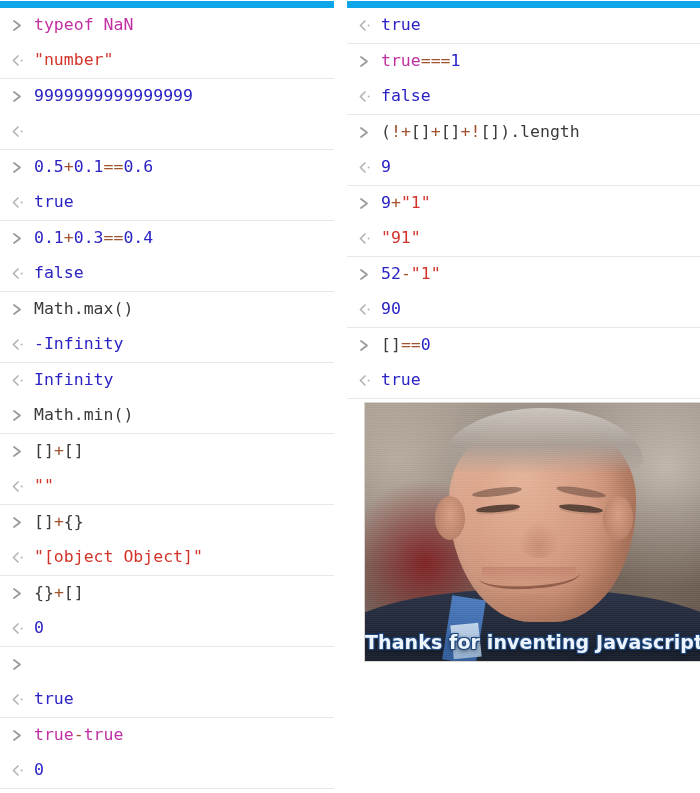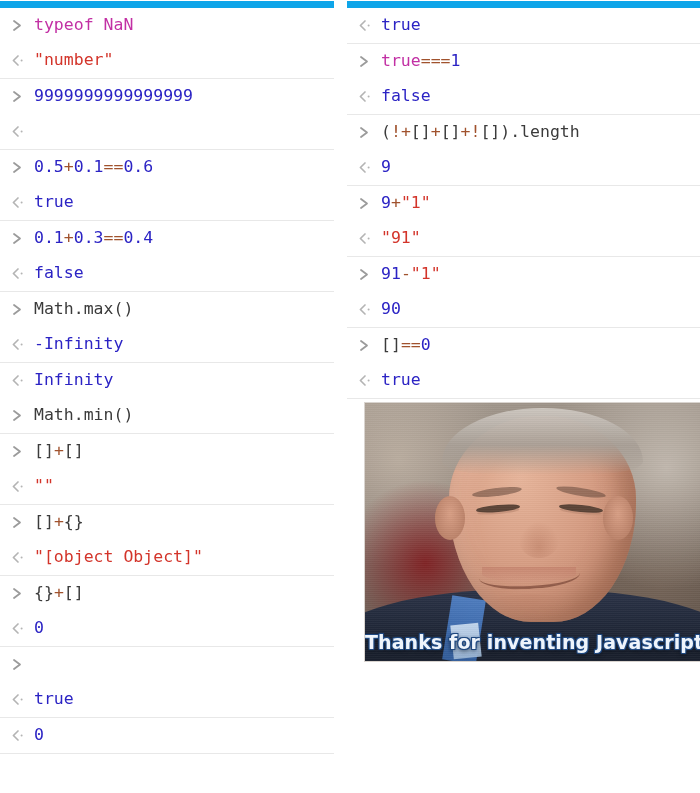--- a/index.html
+++ b/index.html
@@ -374,20 +374,23 @@
       <div class="entry">
         <div class="line line-in"><span class="marker"><svg width="13" height="13" viewBox="0 0 13 13" aria-hidden="true">
               <path d="M3 2 L9 6.5 L3 11" fill="none" stroke="currentColor" stroke-width="1.8" stroke-linecap="round" stroke-linejoin="round"></path>
             </svg></span></div>
         <div class="line line-out"><span class="marker out"><svg width="14" height="13" viewBox="0 0 14 13" aria-hidden="true">
               <path d="M7 2 L2.4 6.5 L7 11" fill="none" stroke="currentColor" stroke-width="1.7" stroke-linecap="round" stroke-linejoin="round"></path>
               <circle cx="10.6" cy="6.6" r="1.0" fill="currentColor"></circle>
             </svg></span><span class="code"><span class="code t-num">true</span></span></div>
       </div>
       <div class="entry">
+        <div class="line line-in"><span class="marker"><svg width="13" height="13" viewBox="0 0 13 13" aria-hidden="true">
+              <path d="M3 2 L9 6.5 L3 11" fill="none" stroke="currentColor" stroke-width="1.8" stroke-linecap="round" stroke-linejoin="round"></path>
+            </svg></span><span class="code"><span class="code t-kw">true</span><span class="code t-op">-</span><span class="code t-kw">true</span></span></div>
         <div class="line line-out"><span class="marker out"><svg width="14" height="13" viewBox="0 0 14 13" aria-hidden="true">
               <path d="M7 2 L2.4 6.5 L7 11" fill="none" stroke="currentColor" stroke-width="1.7" stroke-linecap="round" stroke-linejoin="round"></path>
               <circle cx="10.6" cy="6.6" r="1.0" fill="currentColor"></circle>
             </svg></span><span class="code"><span class="code t-num">0</span></span></div>
       </div>
     </div>
 
   <div class="col-gap"></div>
 
   <div class="console-column col-right">
@@ -420,21 +423,21 @@
               <path d="M3 2 L9 6.5 L3 11" fill="none" stroke="currentColor" stroke-width="1.8" stroke-linecap="round" stroke-linejoin="round"></path>
             </svg></span><span class="code"><span class="code t-num">9</span><span class="code t-op">+</span><span class="code t-str">"1"</span></span></div>
         <div class="line line-out"><span class="marker out"><svg width="14" height="13" viewBox="0 0 14 13" aria-hidden="true">
               <path d="M7 2 L2.4 6.5 L7 11" fill="none" stroke="currentColor" stroke-width="1.7" stroke-linecap="round" stroke-linejoin="round"></path>
               <circle cx="10.6" cy="6.6" r="1.0" fill="currentColor"></circle>
             </svg></span><span class="code"><span class="code t-str">"91"</span></span></div>
       </div>
       <div class="entry">
         <div class="line line-in"><span class="marker"><svg width="13" height="13" viewBox="0 0 13 13" aria-hidden="true">
               <path d="M3 2 L9 6.5 L3 11" fill="none" stroke="currentColor" stroke-width="1.8" stroke-linecap="round" stroke-linejoin="round"></path>
-            </svg></span><span class="code"><span class="code t-num">91</span><span class="code t-op">-</span><span class="code t-str">"1"</span></span></div>
+            </svg></span><span class="code"><span class="code t-num">52</span><span class="code t-op">-</span><span class="code t-str">"1"</span></span></div>
         <div class="line line-out"><span class="marker out"><svg width="14" height="13" viewBox="0 0 14 13" aria-hidden="true">
               <path d="M7 2 L2.4 6.5 L7 11" fill="none" stroke="currentColor" stroke-width="1.7" stroke-linecap="round" stroke-linejoin="round"></path>
               <circle cx="10.6" cy="6.6" r="1.0" fill="currentColor"></circle>
             </svg></span><span class="code"><span class="code t-num">90</span></span></div>
       </div>
       <div class="entry">
         <div class="line line-in"><span class="marker"><svg width="13" height="13" viewBox="0 0 13 13" aria-hidden="true">
               <path d="M3 2 L9 6.5 L3 11" fill="none" stroke="currentColor" stroke-width="1.8" stroke-linecap="round" stroke-linejoin="round"></path>
             </svg></span><span class="code"><span class="code t-plain">[]</span><span class="code t-op">==</span><span class="code t-num">0</span></span></div>
         <div class="line line-out"><span class="marker out"><svg width="14" height="13" viewBox="0 0 14 13" aria-hidden="true">

